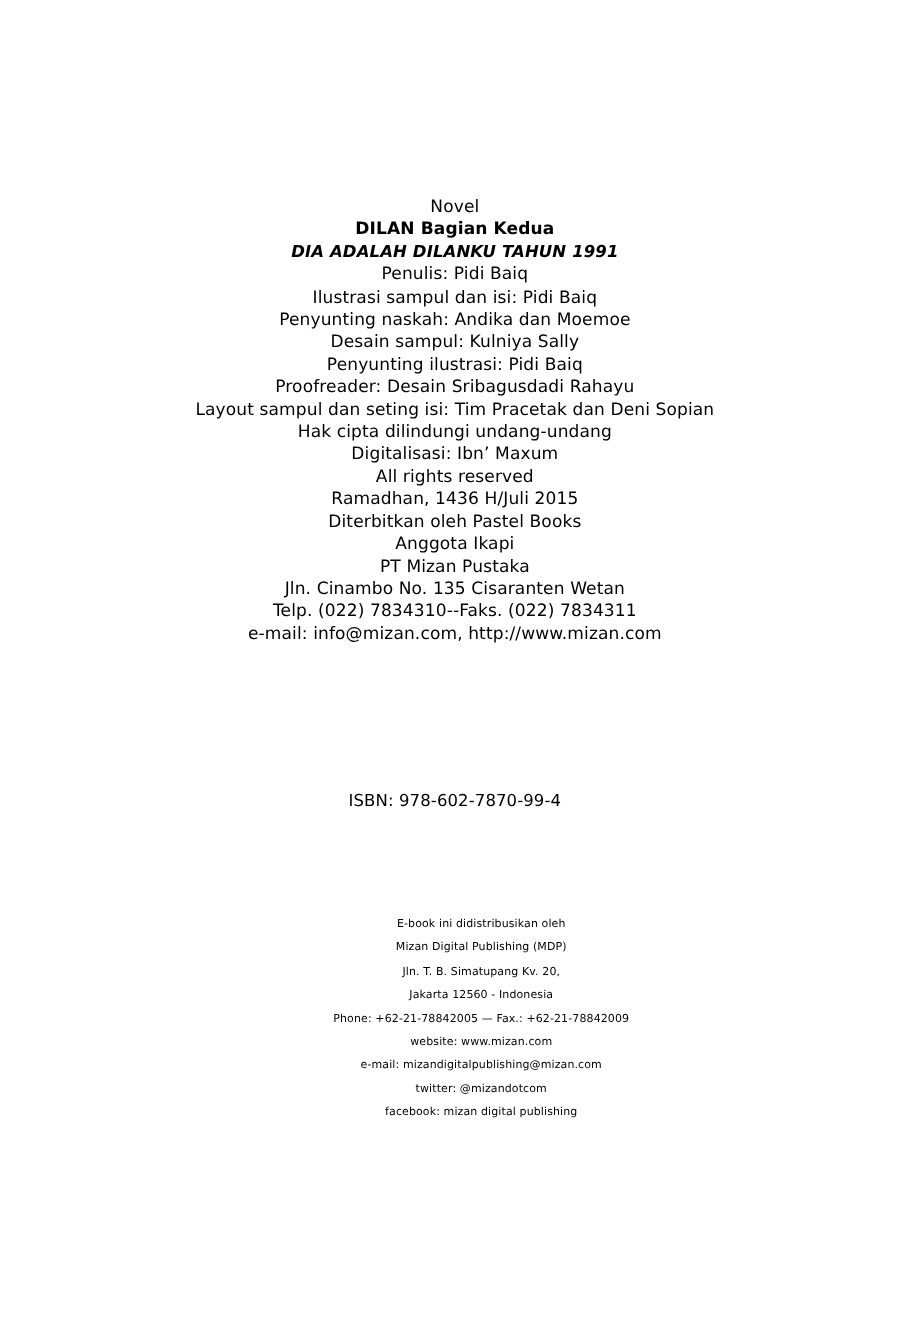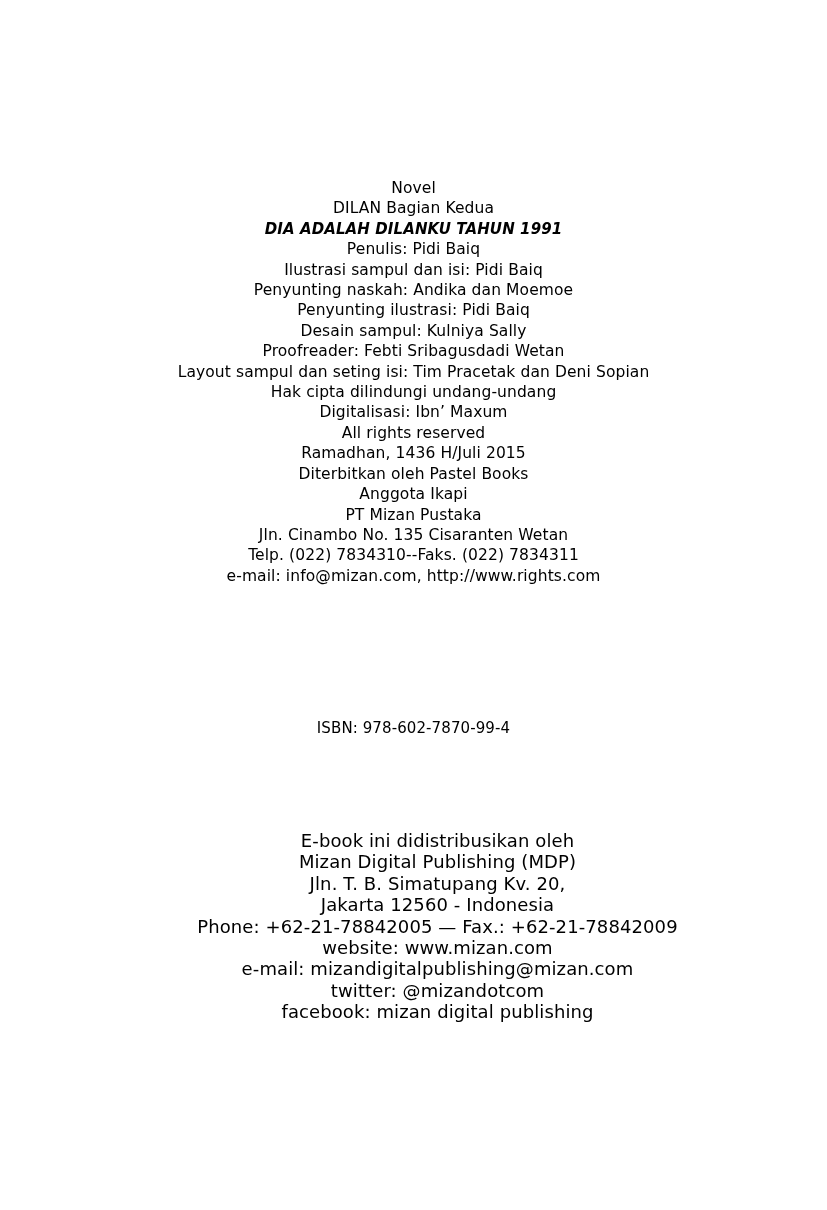--- a/index.html
+++ b/index.html
@@ -27,21 +27,21 @@
     top: 178px;
     text-align: center;
   }
   .line {
     font-size: 15.5px;
     line-height: 20.4px;
     letter-spacing: 0.1px;
     white-space: nowrap;
   }
   .line.bold {
-    font-weight: normal;
+    font-weight: bold;
   }
   .line.small-bold {
     font-weight: bold;
     font-size: 15px;
     font-style: italic;
   }
   .isbn-block {
     position: absolute;
     left: 0;
     right: 0;
@@ -53,51 +53,51 @@
     line-height: 20px;
   }
   .distributor-block {
     position: absolute;
     left: 0;
     right: 0;
     top: 830px;
     text-align: center;
   }
   .distributor-block .line {
-    font-size: 18px;
+    font-size: 10px;
     line-height: 21.4px;
     padding-left: 48px;
   }
 </style>
 </head>
 <body>
 
 <div class="page">
 
   <div class="colophon" id="colophon">
       <div class="line">Novel</div>
       <div class="line bold">DILAN Bagian Kedua</div>
       <div class="line small-bold">DIA ADALAH DILANKU TAHUN 1991</div>
       <div class="line">Penulis: Pidi Baiq</div>
       <div class="line">Ilustrasi sampul dan isi: Pidi Baiq</div>
       <div class="line">Penyunting naskah: Andika dan Moemoe</div>
+      <div class="line">Desain sampul: Kulniya Sally</div>
       <div class="line">Penyunting ilustrasi: Pidi Baiq</div>
-      <div class="line">Desain sampul: Kulniya Sally</div>
-      <div class="line">Proofreader: Febti Sribagusdadi Wetan</div>
+      <div class="line">Proofreader: Desain Sribagusdadi Rahayu</div>
       <div class="line">Layout sampul dan seting isi: Tim Pracetak dan Deni Sopian</div>
       <div class="line">Hak cipta dilindungi undang-undang</div>
       <div class="line">Digitalisasi: Ibn’ Maxum</div>
       <div class="line">All rights reserved</div>
       <div class="line">Ramadhan, 1436 H/Juli 2015</div>
       <div class="line">Diterbitkan oleh Pastel Books</div>
       <div class="line">Anggota Ikapi</div>
       <div class="line">PT Mizan Pustaka</div>
       <div class="line">Jln. Cinambo No. 135 Cisaranten Wetan</div>
       <div class="line">Telp. (022) 7834310--Faks. (022) 7834311</div>
-      <div class="line">e-mail: info@mizan.com, http://www.rights.com</div>
+      <div class="line">e-mail: info@mizan.com, http://www.mizan.com</div>
     </div>
 
   <div class="isbn-block">
     <div class="line isbn">ISBN: 978-602-7870-99-4</div>
   </div>
 
   <div class="distributor-block" id="distributor">
       <div class="line">E-book ini didistribusikan oleh</div>
       <div class="line">Mizan Digital Publishing (MDP)</div>
       <div class="line">Jln. T. B. Simatupang Kv. 20,</div>

